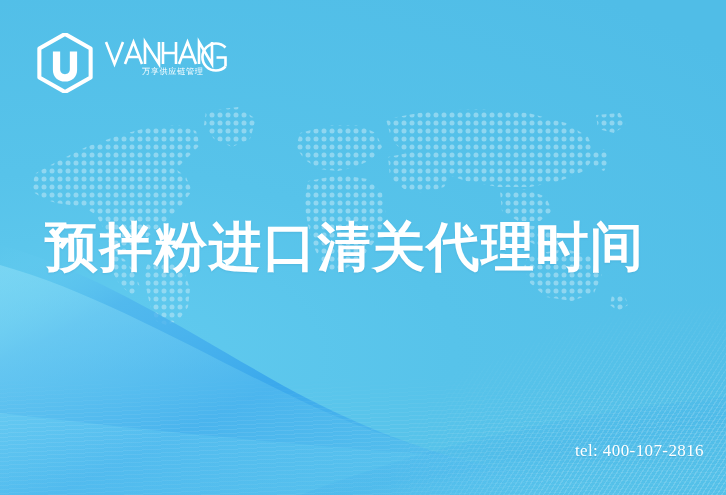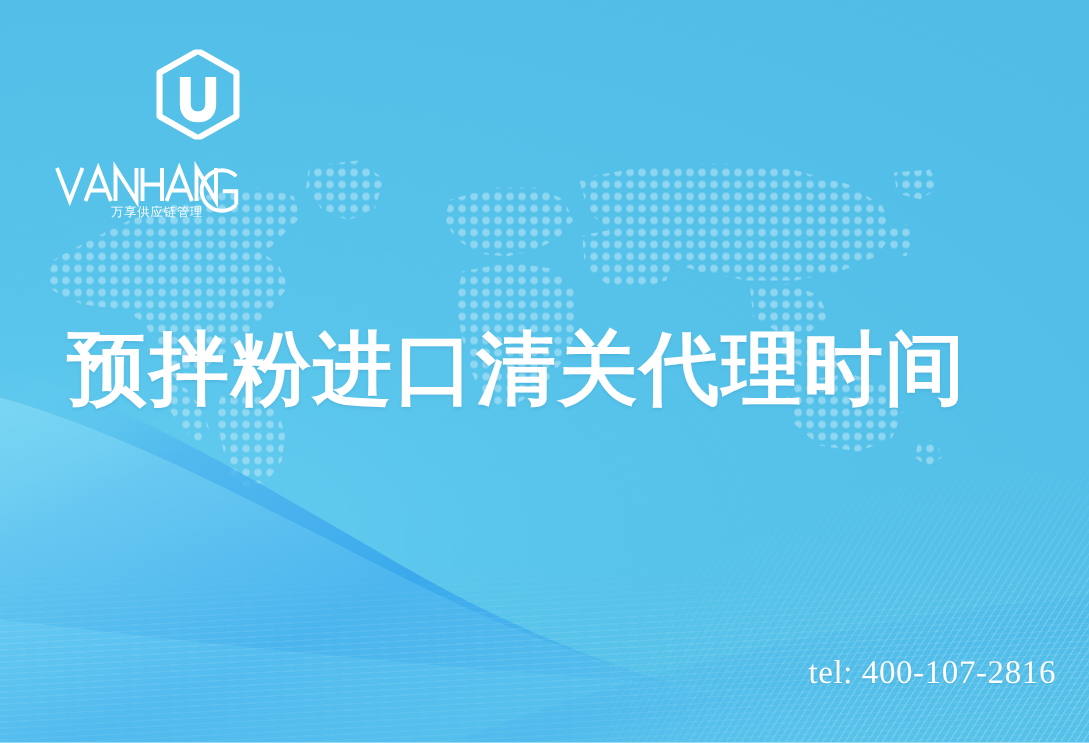--- a/index.html
+++ b/index.html
@@ -84,23 +84,22 @@
     mask-image: linear-gradient(180deg, rgba(0,0,0,0) 0%, rgba(0,0,0,0.9) 45%, rgba(0,0,0,0.5) 100%);
     pointer-events: none;
   }
 
   
   .logo {
     position: absolute;
     left: 36px;
     top: 33px;
     display: flex;
-    align-items: flex-end;
+    align-items: flex-start;
     gap: 10px;
-    flex-direction: column;
   }
   .logo-mark { width: 58px; height: 60px; flex: 0 0 auto; }
   .logo-mark svg { display: block; width: 100%; height: 100%; }
   .logo-word { position: relative; width: 125px; height: 44px; }
   .logo-word svg { display: block; width: 100%; height: 100%; }
 
   
   .headline {
     position: absolute;
     left: 45px;
@@ -114,21 +113,21 @@
     text-shadow: 0 1px 2px rgba(40,130,175,0.18);
     font-family: "DejaVu Sans", "Liberation Sans", sans-serif;
   }
 
   
   .tel {
     position: absolute;
     right: 22px;
     bottom: 34px;
     color: #ffffff;
-    font-size: 22px;
+    font-size: 17px;
     letter-spacing: 0.4px;
     font-family: "Liberation Serif", "DejaVu Serif", serif;
     text-shadow: 0 1px 1px rgba(30,120,165,0.25);
   }
 </style>
 </head>
 <body>
 
 <div id="banner">
 

